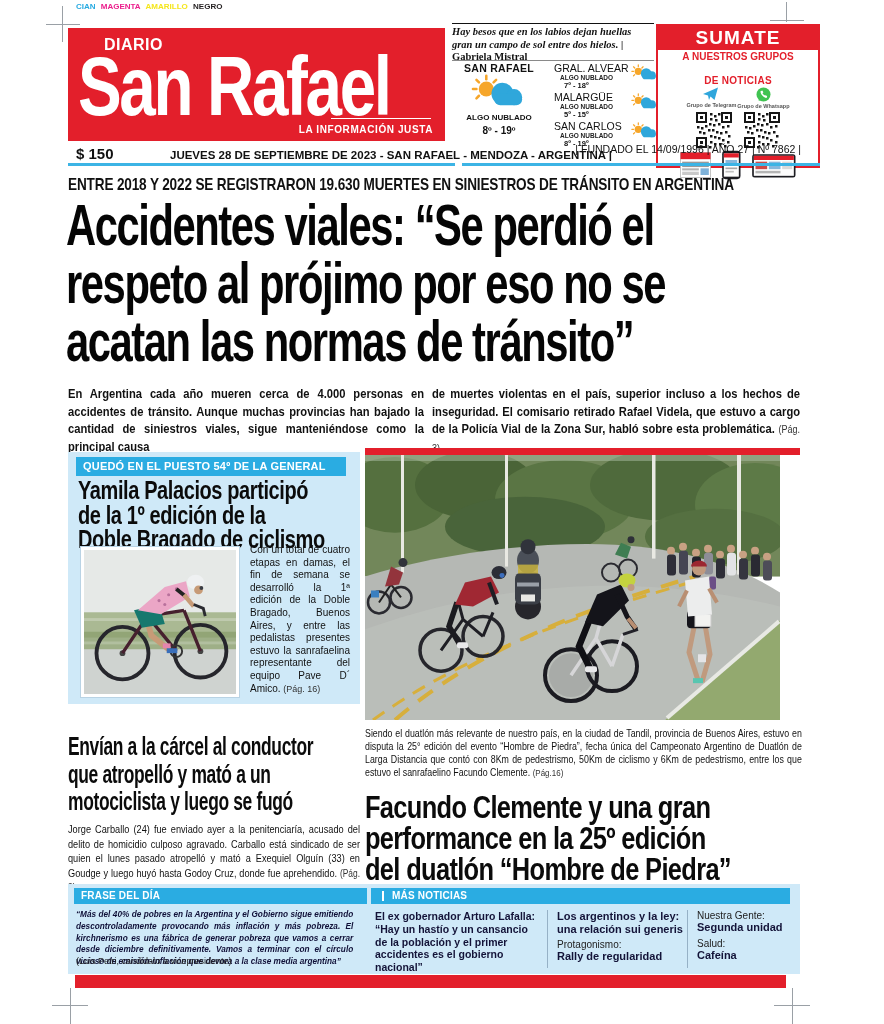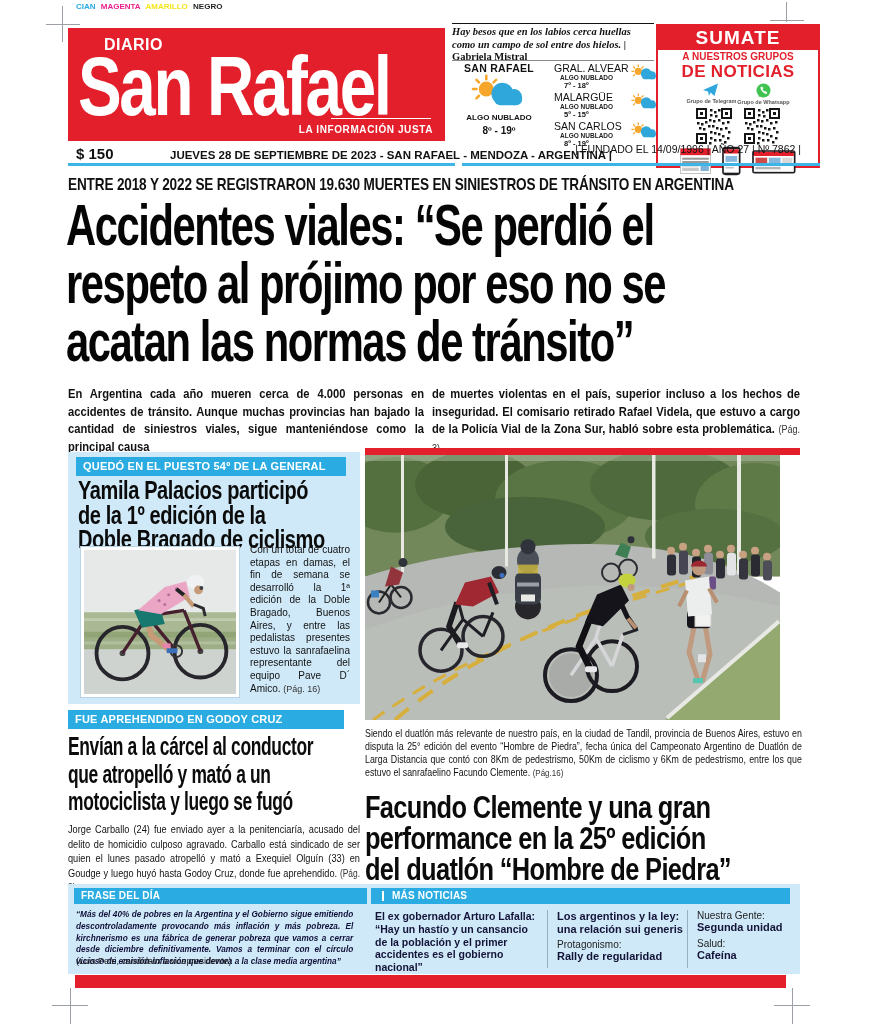--- a/index.html
+++ b/index.html
@@ -43,21 +43,21 @@
   #price{left:76px;top:145px;font-size:15px;font-weight:800;}
   #dateline{left:170px;top:149px;font-size:11.5px;font-weight:700;}
   #founded{left:555px;top:143px;width:246px;font-size:10.5px;font-weight:500;text-align:right;}
   .cyanrule{background:#3cb4e5;height:3px;top:163px;}
   
   #promo{left:656px;top:24px;width:164px;height:144px;border:2px solid #e31f2b;background:#fff;
          box-sizing:border-box;}
   #promo-band{height:24px;background:#e31f2b;display:flex;align-items:center;justify-content:center;}
   #promo-band span{color:#fff;font-size:19px;font-weight:800;letter-spacing:1px;}
   #promo-sub1{text-align:center;color:#e31f2b;font-size:10px;font-weight:800;margin-top:1px;}
-  #promo-sub2{text-align:center;color:#e31f2b;font-size:17px;font-weight:800;letter-spacing:.3px;}
+  #promo-sub2{text-align:center;color:#e31f2b;font-size:10px;font-weight:800;letter-spacing:.3px;margin-top:13px;}
   #promo-icons{display:flex;justify-content:space-around;padding:1px 28px 0 28px;}
   .p-ic{display:flex;flex-direction:column;align-items:center;}
   .p-ic .lbl{font-size:5.5px;font-weight:700;color:#555;margin-top:1px;}
   #promo-qrs{display:flex;justify-content:center;gap:8px;margin-top:1px;}
   #promo-devices{display:flex;justify-content:center;margin-top:0;}
   #promo-cyan{position:absolute;bottom:0;left:0;right:0;height:2px;background:#3cb4e5;}
   
   #lead-kicker{left:68px;top:175px;font-size:17px;font-weight:800;letter-spacing:-.2px;
                transform:scaleX(.8);}
   .hl-main{left:66px;font-size:58px;font-weight:800;letter-spacing:-2px;line-height:58px;
@@ -207,21 +207,21 @@
   <div class="abs cropline" style="left:792px;top:988px;width:1px;height:36px"></div>
 
   <div id="masthead" class="abs">
     <div id="mh-label" class="abs">DIARIO</div>
     <div id="mh-title" class="abs nowrap">San Rafael</div>
     <div id="mh-rule" class="abs"></div>
     <div id="mh-tagline" class="abs">LA INFORMACIÓN JUSTA</div>
   </div>
 
   <div id="quotebox" class="abs">
-    <span class="q">Hay besos que en los labios cerca huellas como un campo de sol entre dos hielos. |</span>
+    <span class="q">Hay besos que en los labios dejan huellas gran un campo de sol entre dos hielos. |</span>
     <span class="qa">Gabriela Mistral</span>
   </div>
 
   <div id="weather" class="abs">
     <div id="w-main">
       <div class="city">SAN RAFAEL</div>
       <svg width="56" height="37" viewBox="0 0 48 32">
           <use href="#suncloud"></use>
         </svg>
       <div class="cond-t">ALGO NUBLADO</div>
@@ -367,21 +367,20 @@
       <circle cx="119" cy="41" r="4.5" fill="#c79b77"></circle>
       <circle cx="122" cy="39" r="2" fill="#3a3d44"></circle>
       <path d="M114,56 L124,60 L126,68" stroke="#2a2a30" stroke-width="3" fill="none"></path>
     </svg>
     <div id="yam-body">
       <span>Con un total de cuatro etapas en damas, el fin de semana se desarrolló la 1ª edición de la Doble Bragado, Buenos Aires, y entre las pedalistas presentes estuvo la sanrafaelina representante del equipo Pave D´ Amico.</span>
       <span class="pref">(Pág. 16)</span>
     </div>
   </div>
 
-  <div id="crash-bar" class="abs kbar nowrap">FUE APREHENDIDO EN GODOY CRUZ</div>
   <div id="crash-hl" class="abs hl-story nowrap cond">
     <div>Envían a la cárcel al conductor</div>
     <div>que atropelló y mató a un</div>
     <div>motociclista y luego se fugó</div>
   </div>
   <div id="crash-body" class="abs justify cond">
     <span>Jorge Carballo (24) fue enviado ayer a la penitenciaría, acusado del delito de homicidio culposo agravado. Carballo está sindicado de ser quien el lunes pasado atropelló y mató a Exequiel Olguín (33) en Goudge y luego huyó hasta Godoy Cruz, donde fue aprehendido.</span>
     <span class="pref">(Pág. 3)</span>
   </div>
 

